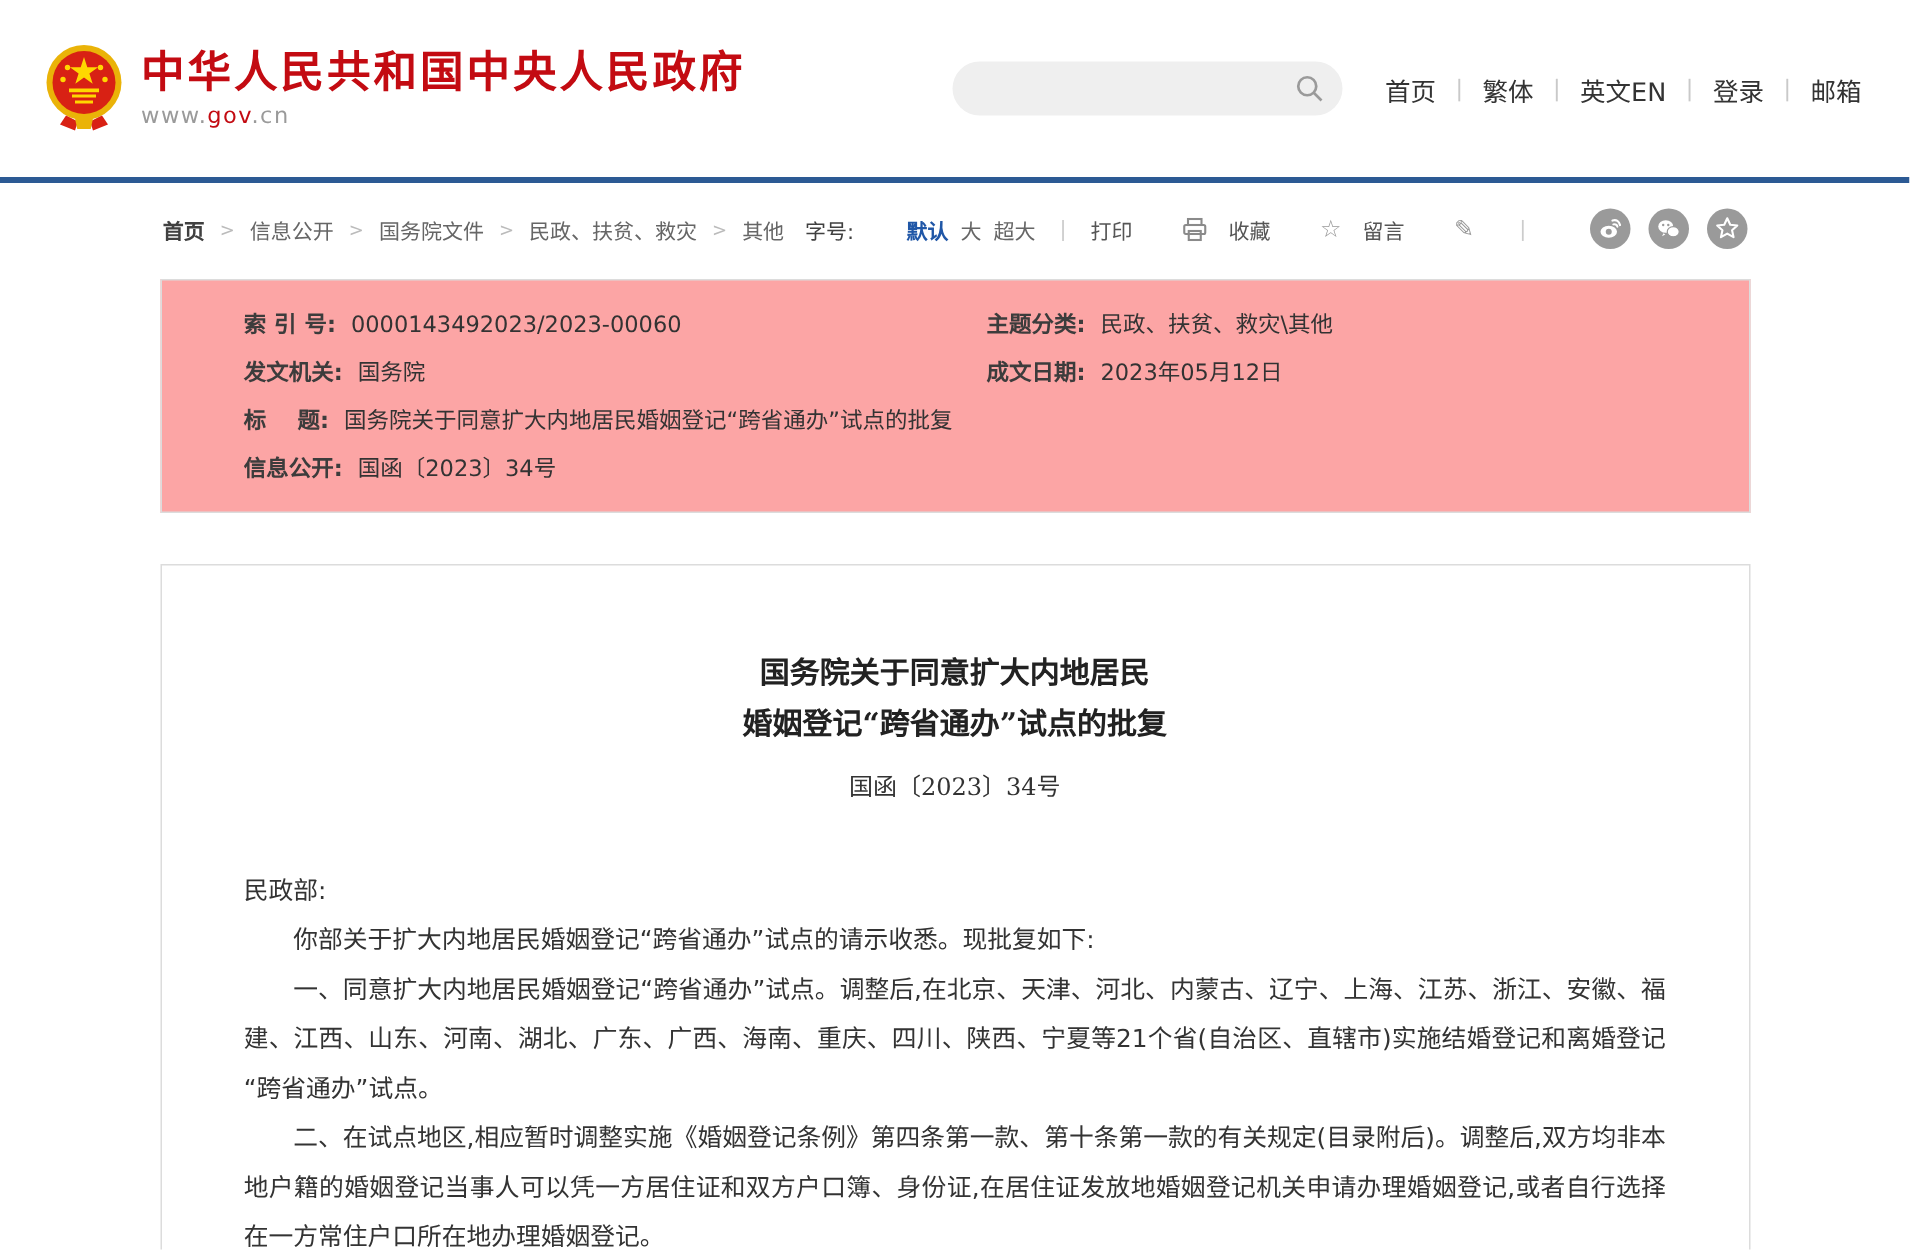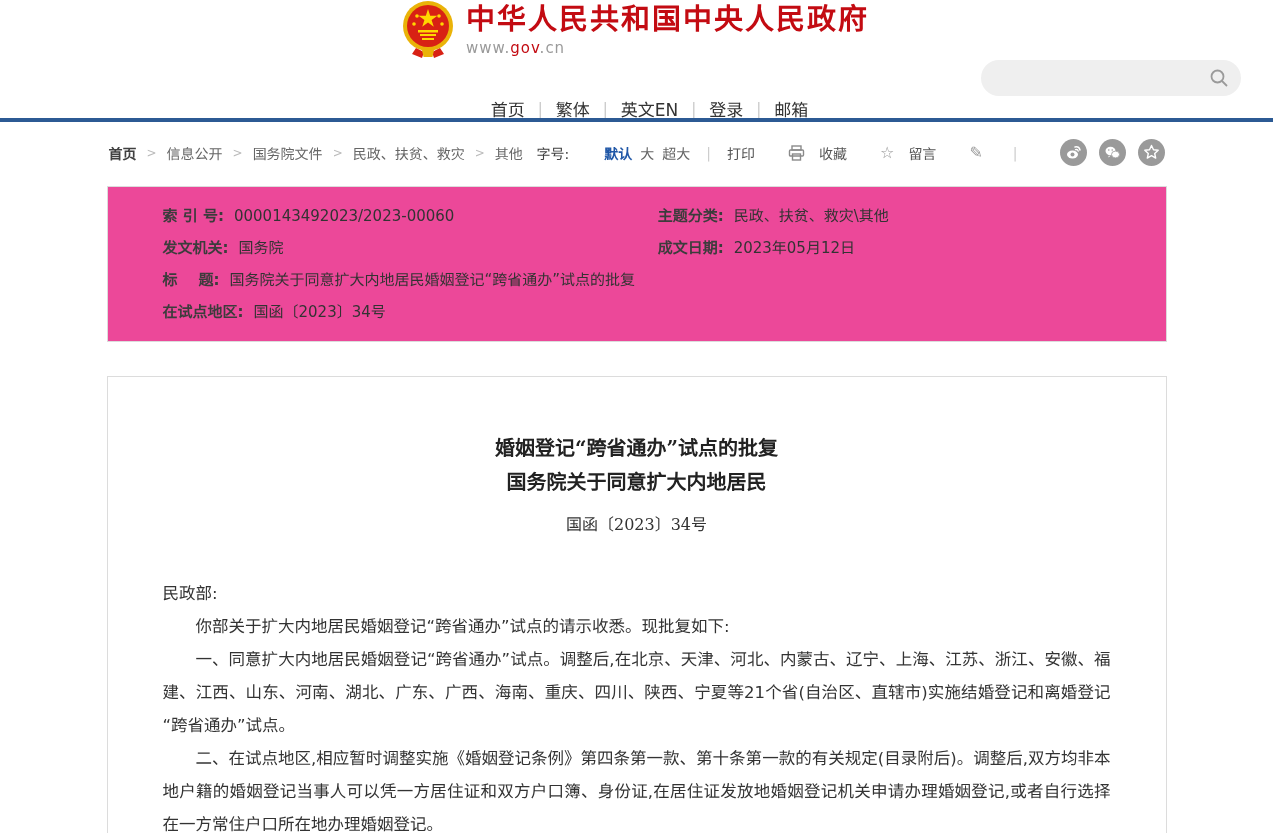--- a/index.html
+++ b/index.html
@@ -5,21 +5,21 @@
   * { margin:0; padding:0; box-sizing:border-box; }
   html,body { background:#ffffff; }
   body {
     width:1273px; height:833px; overflow:hidden;
     font-family:"DejaVu Sans","Liberation Sans",sans-serif;
     color:#333;
   }
   
   .site-header {
     height:118px; display:flex; align-items:center;
-    padding:0 32px 0 30px; background:#fff;flex-direction:column;
+    padding:0 32px 0 30px; background:#fff;
   }
   .logo-wrap { display:flex; align-items:center; }
   .emblem { width:52px; height:60px; flex:0 0 auto; }
   .logo-text { margin-left:12px; }
   .site-title {
     font-size:29px; font-weight:bold; color:#c30b12;
     letter-spacing:2px; line-height:1.15;
   }
   .site-url { font-size:15px; margin-top:3px; color:#9a9a9a; letter-spacing:1px; }
   .site-url .gov { color:#c30b12; }
@@ -56,21 +56,21 @@
   .printer-icon { width:17px; height:16px; margin-left:5px; }
   .share-icons { display:flex; align-items:center; margin-left:14px; }
   .share-circle {
     width:27px; height:27px; border-radius:50%; background:#9a9a9a;
     display:flex; align-items:center; justify-content:center;
     margin-left:12px; cursor:pointer;
   }
   .share-circle svg { width:17px; height:17px; }
   
   .doc-info {
-    border:1px solid #dcdcdc; background:#ec4899; padding:13px 0 13px 0;
+    border:1px solid #dcdcdc; background:#fca5a5; padding:13px 0 13px 0;
   }
   .info-row { display:grid; grid-template-columns:52% 48%; }
   .info-cell { display:flex; align-items:flex-start; padding:6px 0; font-size:15px; line-height:20px; }
   .info-cell.left { padding-left:55px; }
   .info-cell.span2 { grid-column:1 / span 2; }
   .info-label { font-weight:bold; color:#3c3c3c; white-space:pre; flex:0 0 auto; }
   .info-value { color:#333; margin-left:10px; }
   
   .doc-box {
     border:1px solid #dcdcdc; background:#fff; margin-top:34px;
@@ -230,30 +230,30 @@
       </div>
     </div>
     <div class="info-row">
       <div class="info-cell left span2">
         <span class="info-label">标    题:</span>
         <span class="info-value">国务院关于同意扩大内地居民婚姻登记“跨省通办”试点的批复</span>
       </div>
     </div>
     <div class="info-row">
       <div class="info-cell left">
-        <span class="info-label">在试点地区:</span>
+        <span class="info-label">信息公开:</span>
         <span class="info-value">国函〔2023〕34号</span>
       </div>
     </div>
   </section>
 
   <article class="doc-box">
     <h1 class="doc-title">
+      <div>国务院关于同意扩大内地居民</div>
       <div>婚姻登记“跨省通办”试点的批复</div>
-      <div>国务院关于同意扩大内地居民</div>
     </h1>
     <div class="doc-number">国函〔2023〕34号</div>
 
     <div class="doc-body">
       <p class="no-indent">民政部:</p>
       <p>你部关于扩大内地居民婚姻登记“跨省通办”试点的请示收悉。现批复如下:</p>
       <p>一、同意扩大内地居民婚姻登记“跨省通办”试点。调整后,在北京、天津、河北、内蒙古、辽宁、上海、江苏、浙江、安徽、福建、江西、山东、河南、湖北、广东、广西、海南、重庆、四川、陕西、宁夏等21个省(自治区、直辖市)实施结婚登记和离婚登记“跨省通办”试点。</p>
       <p>二、在试点地区,相应暂时调整实施《婚姻登记条例》第四条第一款、第十条第一款的有关规定(目录附后)。调整后,双方均非本地户籍的婚姻登记当事人可以凭一方居住证和双方户口簿、身份证,在居住证发放地婚姻登记机关申请办理婚姻登记,或者自行选择在一方常住户口所在地办理婚姻登记。</p>
 
     </div>

